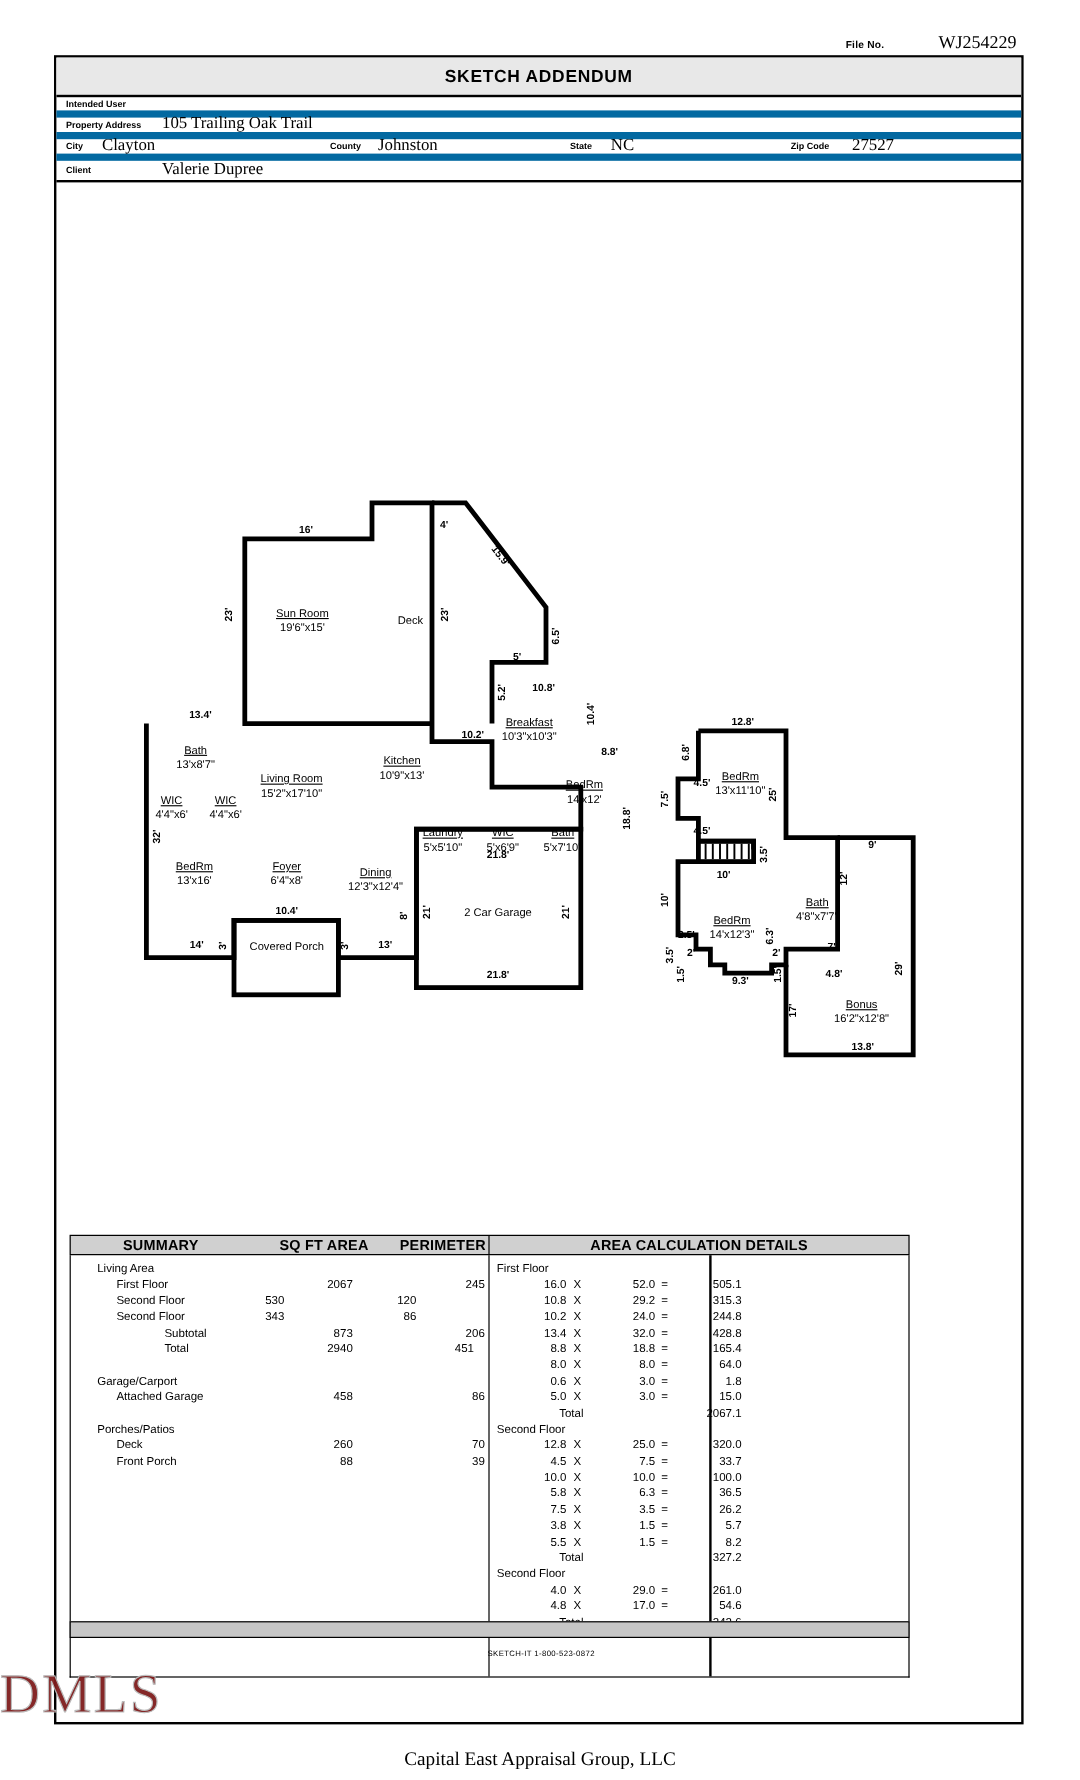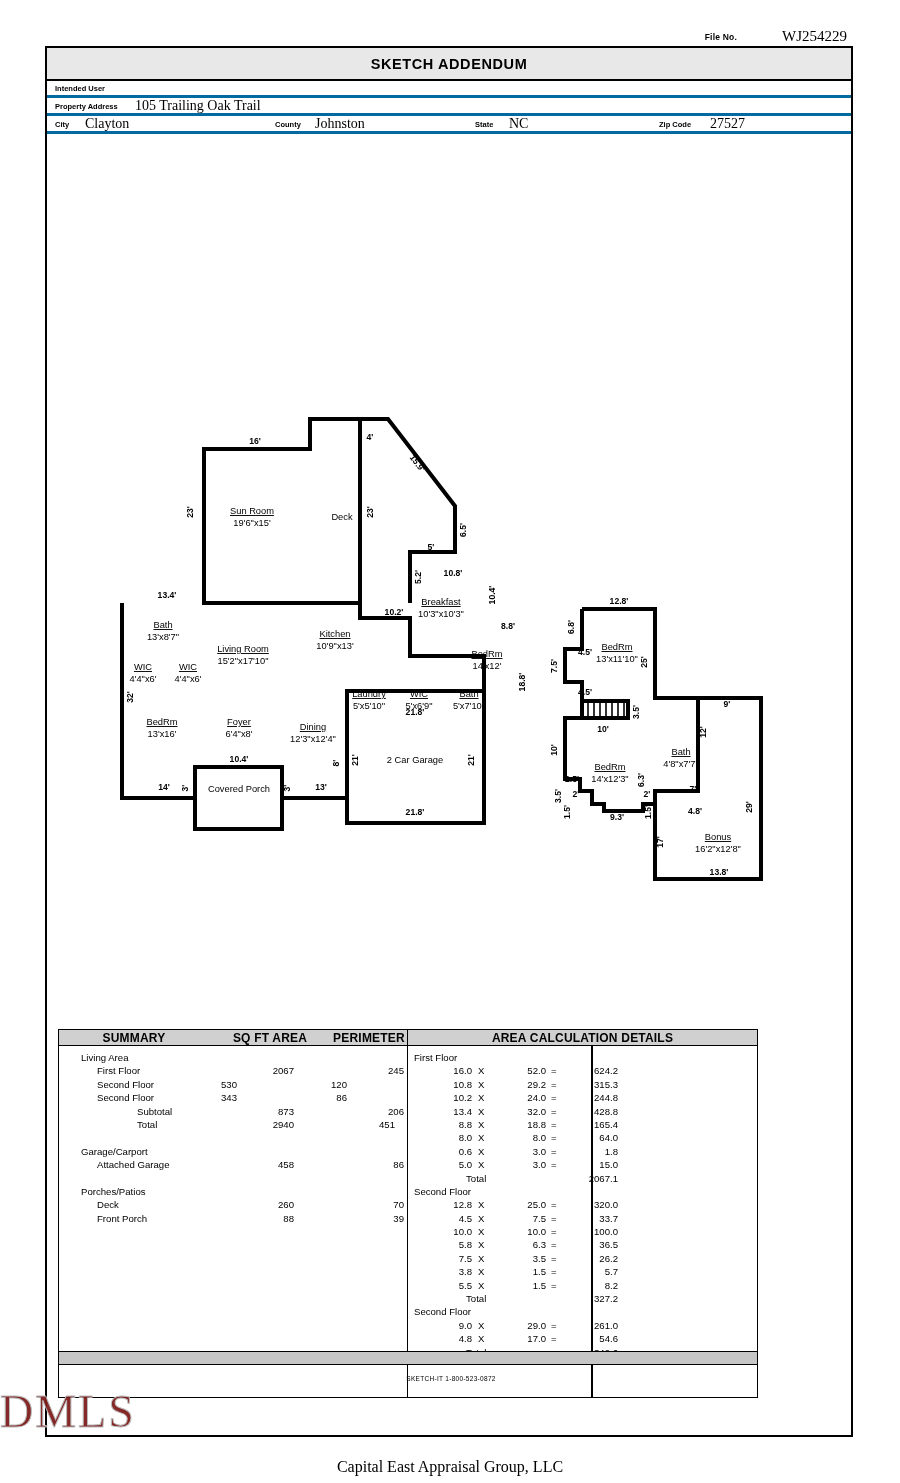--- a/index.html
+++ b/index.html
@@ -42,21 +42,21 @@
     border-bottom:2px solid #000;
     display:flex; align-items:center; justify-content:center;
   }
   #title-text{
     font-size:14.5px; font-weight:bold; letter-spacing:.6px;
   }
 
   
   .info-row{
     position:absolute; left:0; width:100%;
-    border-bottom:3px solid #0369a1;
+    border-bottom:6px solid #0369a1;
     height:17px;
   }
   .info-row.r1{ top:33px; }
   .info-row.r2{ top:50px; height:18px;padding-left:40px;}
   .info-row.r3{ top:68px; height:18px;}
   .info-row.r4{ top:86px; height:18px; border-bottom:2px solid #000;}
   .lbl{
     position:absolute; top:50%; transform:translateY(-50%);
     font-size:7.5px; font-weight:bold;
     font-family:"Liberation Sans", sans-serif;
@@ -186,20 +186,24 @@
     <span class="lbl" style="left:8px;">City</span>
     <span class="val" style="left:38px;">Clayton</span>
     <span class="lbl" style="left:228px;">County</span>
     <span class="val" style="left:268px;">Johnston</span>
     <span class="lbl" style="left:428px;">State</span>
     <span class="val" style="left:462px;">NC</span>
     <span class="lbl" style="left:612px;">Zip Code</span>
     <span class="val" style="left:663px;">27527</span>
   </div>
 
+  <div class="info-row r4">
+    <span class="lbl" style="left:8px;">Client</span>
+    <span class="val" style="left:88px;">Valerie Dupree</span>
+  </div>
 
   <div id="sketch-area">
     <svg id="sketch-svg" width="808" height="846" viewBox="0 0 808 846" xmlns="http://www.w3.org/2000/svg">
 
       <g fill="none" stroke="#000" stroke-width="4">
 
         <path d="M 75,451 L 75,646 L 148,646 L 148,615 L 235,615 L 235,646 L 300,646
                  L 300,539 L 437,539 L 437,504 L 363,504 L 363,466 L 313,466
                  L 313,451 L 157,451 L 157,297 L 263,297 L 263,267 L 313,267
                  L 313,466"></path>
@@ -437,21 +441,21 @@
         <div id="acd-divider"></div>
 
         <div class="crow">
           <span class="c-head">First Floor</span>
         </div>
         <div class="crow">
           <span class="c-a">16.0</span>
           <span class="c-x">X</span>
           <span class="c-b">52.0</span>
           <span class="c-eq">=</span>
-          <span class="c-r">624.2</span>
+          <span class="c-r">505.1</span>
         </div>
         <div class="crow">
           <span class="c-a">10.8</span>
           <span class="c-x">X</span>
           <span class="c-b">29.2</span>
           <span class="c-eq">=</span>
           <span class="c-r">315.3</span>
         </div>
         <div class="crow">
           <span class="c-a">10.2</span>
@@ -554,21 +558,21 @@
         </div>
         <div class="crow">
           <span class="c-total">Total</span>
           <span class="c-tval">327.2</span>
         </div>
 
         <div class="crow">
           <span class="c-head">Second Floor</span>
         </div>
         <div class="crow">
-          <span class="c-a">9.0</span>
+          <span class="c-a">4.0</span>
           <span class="c-x">X</span>
           <span class="c-b">29.0</span>
           <span class="c-eq">=</span>
           <span class="c-r">261.0</span>
         </div>
         <div class="crow">
           <span class="c-a">4.8</span>
           <span class="c-x">X</span>
           <span class="c-b">17.0</span>
           <span class="c-eq">=</span>

